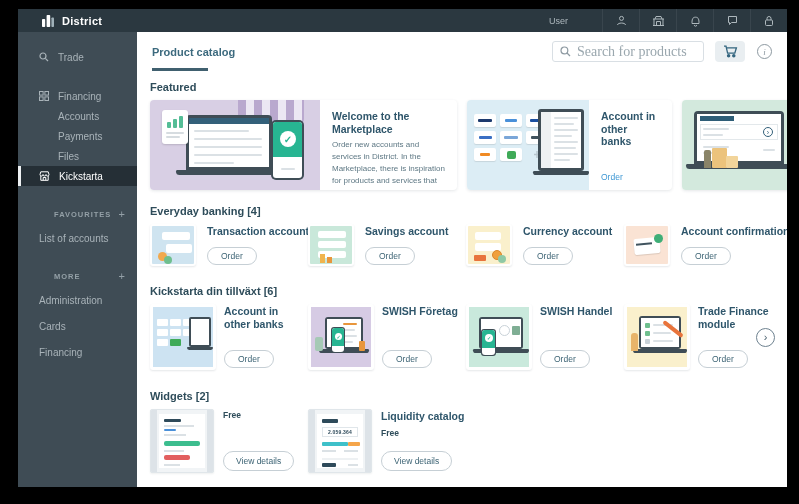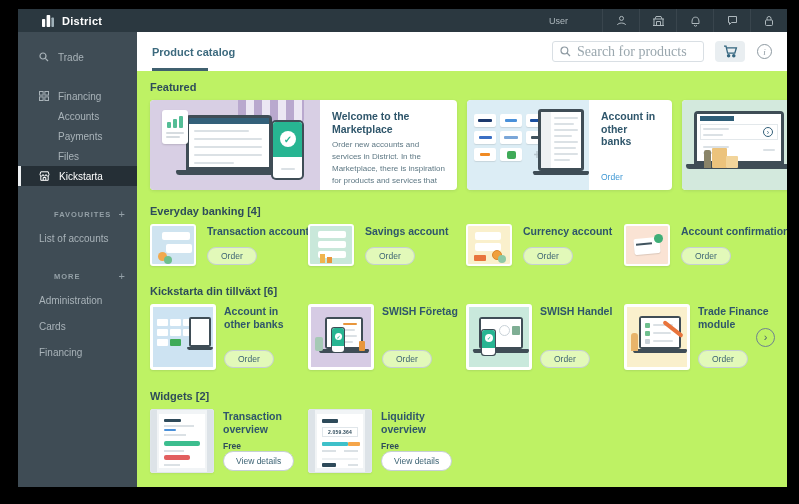--- a/index.html
+++ b/index.html
@@ -22,21 +22,21 @@
   .side-search { display:flex; align-items:center; gap:9px; padding-left:21px; height:18px; margin-bottom:20px; cursor:pointer; }
   .nav-item { display:flex; align-items:center; gap:9px; height:20px; padding-left:21px; cursor:pointer; }
   .nav-item.noicon { padding-left:40px; }
   .nav-item.active { background:#252f36; color:#fff; border-left:3px solid #eef1f3; padding-left:18px; }
   .side-section { display:flex; justify-content:space-between; align-items:center; padding:0 12px 0 21px; margin-top:20px; height:16px; }
   .side-section .lbl { font-size:7.5px; font-weight:bold; letter-spacing:1px; color:#94a0a7;padding-left:15px; }
   .side-section .plus { font-size:11px; color:#94a0a7; cursor:pointer; }
   .side-sub { padding-left:21px; height:20px; display:flex; align-items:center; margin-top:6px; cursor:pointer; }
 
   
-  .main { flex:1; display:flex; flex-direction:column; min-width:0; background:#bef264; }
+  .main { flex:1; display:flex; flex-direction:column; min-width:0; background:#ffffff; }
   .main-header { flex:0 0 39px; background:#fff; display:flex; align-items:center; }
   .tab { margin-left:15px; height:100%; display:flex; align-items:center; font-size:11px; font-weight:bold; color:#3c6a7e; position:relative; cursor:pointer; }
   .tab::after { content:""; position:absolute; left:0; bottom:0; width:56px; height:3px; background:#40606f; }
   .search-box { margin-left:auto; width:152px; height:21px; border:1px solid #d9dfe4; border-radius:3px; display:flex; align-items:center; padding:0 7px; gap:6px; }
   .search-box input { border:0; outline:0; width:110px; font-size:14px; color:#5e7884; font-family:Liberation Serif, serif; background:transparent; }
   .search-box input::placeholder { color:#9aa7ae; }
   .cart-btn { width:30px; height:21px; background:#e9eef1; border:0; border-radius:4px; margin-left:11px; display:flex; align-items:center; justify-content:center; cursor:pointer; }
   .info-btn { width:15px; height:15px; border-radius:50%; border:1px solid #8d99a1; color:#8d99a1; font-size:9px; display:flex; align-items:center; justify-content:center; margin:0 15px 0 12px; cursor:pointer; font-style:italic; font-family:"Liberation Serif",serif; }
 
   
@@ -511,21 +511,20 @@
                 <div class="nline" style="left:5px;top:11px;width:30px;"></div>
                 <div class="nbar" style="left:5px;top:15px;width:12px;height:2px;background:#4a90d9;"></div>
                 <div class="nline" style="left:5px;top:20px;width:22px;"></div>
                 <div class="nbar" style="left:5px;top:27px;width:36px;height:5px;background:#3cbd8e;border-radius:2px;"></div>
                 <div class="nline" style="left:5px;top:36px;width:20px;"></div>
                 <div class="nbar" style="left:5px;top:41px;width:26px;height:5px;background:#e25f5f;border-radius:2px;"></div>
                 <div class="nline" style="left:5px;top:50px;width:16px;"></div>
               </div>
             </div>
             <div class="w-info">
-              <div class="w-title">Transaction overview</div>
               <div class="w-price">Free</div>
               <button class="pill">View details</button>
             </div>
           </div>
 
           <div class="widget">
             <div class="thumb-w">
               <div class="wstrip" style="left:0;"></div>
               <div class="wstrip" style="right:0;"></div>
               <div class="wcard">
@@ -534,21 +533,21 @@
                 <div class="nbar" style="left:5px;top:28px;width:26px;height:4px;background:#3ec0c9;"></div>
                 <div class="nbar" style="left:31px;top:28px;width:12px;height:4px;background:#f5a54a;"></div>
                 <div class="nline" style="left:5px;top:36px;width:14px;"></div>
                 <div class="nline" style="right:5px;top:36px;width:14px;"></div>
                 <div class="nline" style="left:5px;top:44px;right:5px;background:#eef1f3;"></div>
                 <div class="nbar" style="left:5px;top:49px;width:14px;height:4px;background:#2e4a5a;"></div>
                 <div class="nline" style="right:5px;top:50px;width:10px;"></div>
               </div>
             </div>
             <div class="w-info">
-              <div class="w-title">Liquidity overview</div>
+              <div class="w-title">Liquidity catalog</div>
               <div class="w-price">Free</div>
               <button class="pill">View details</button>
             </div>
           </div>
         </div>
 
       </div>
     </div>
   </div>
 </div>

